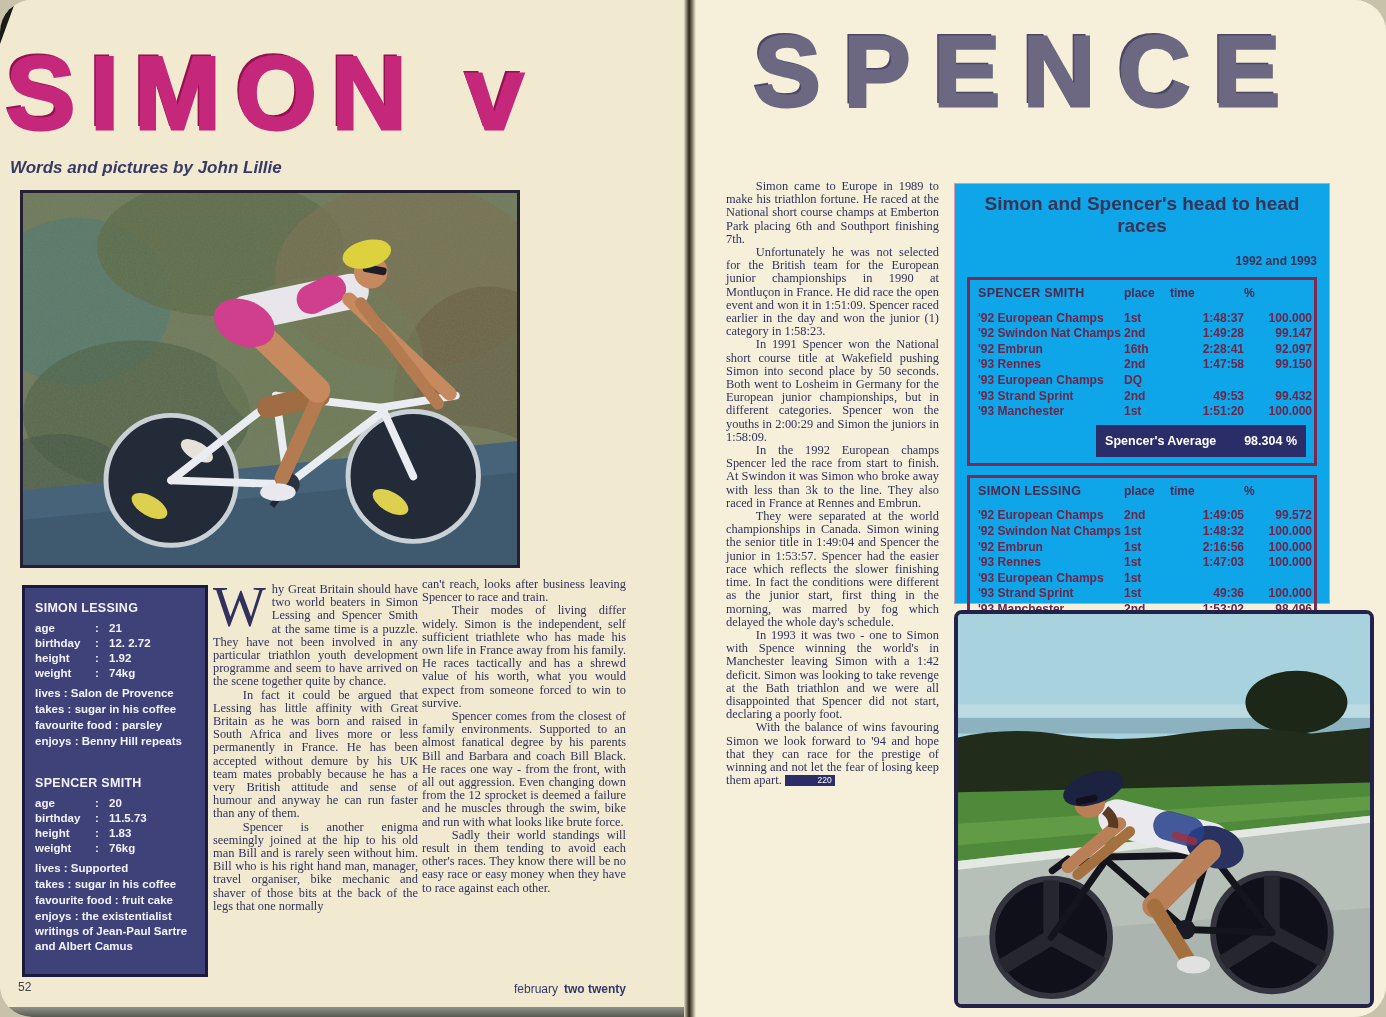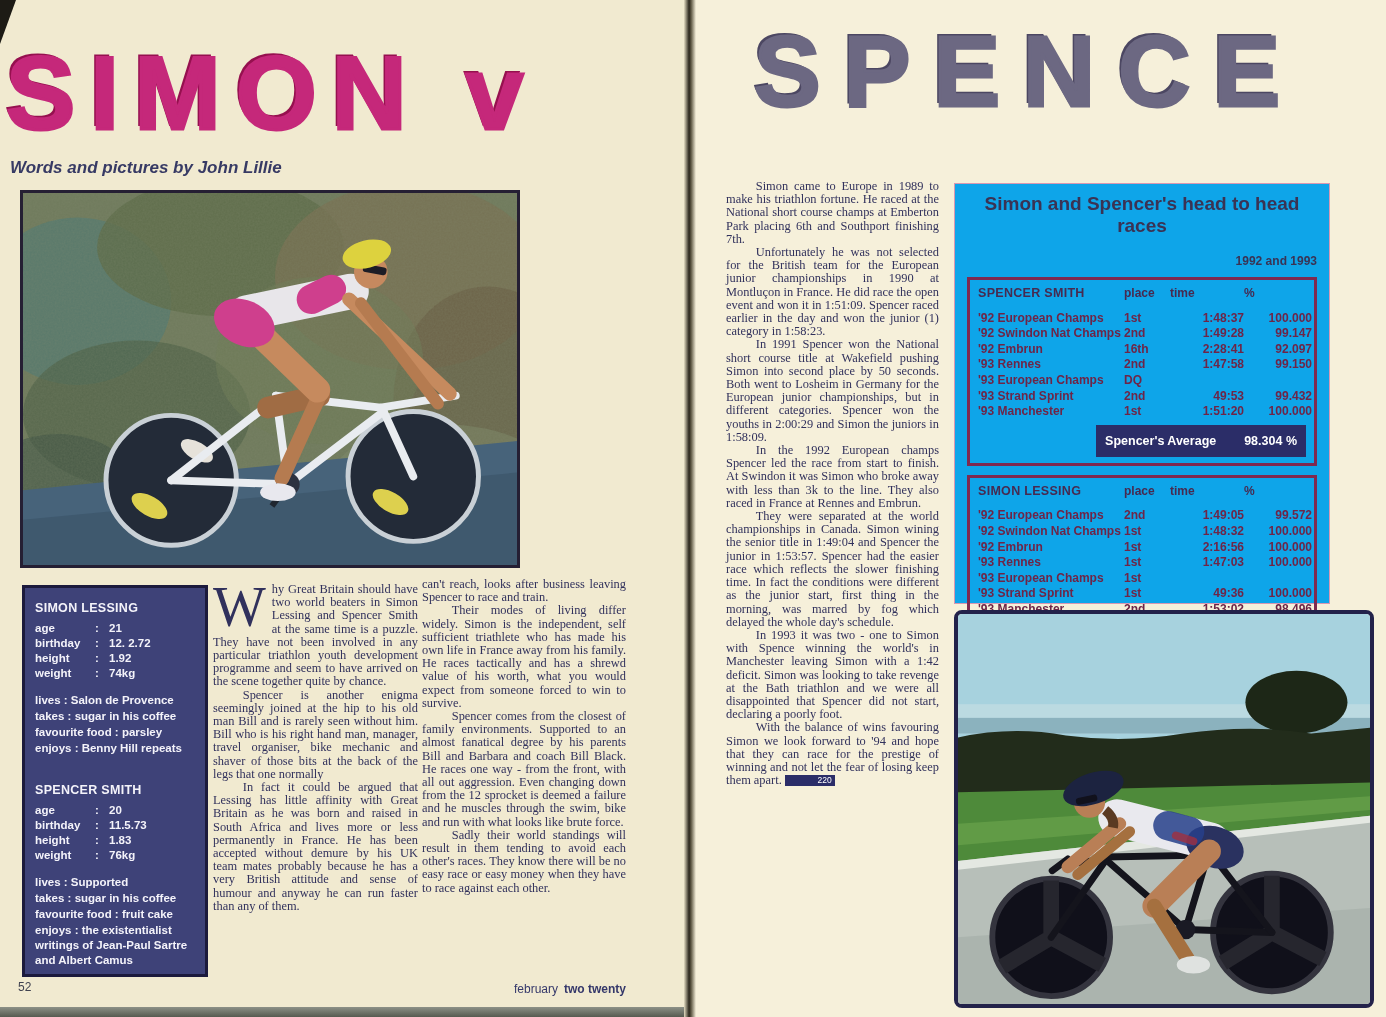--- a/index.html
+++ b/index.html
@@ -1,17 +1,17 @@
 <!DOCTYPE html>
 <html><head>
 <meta charset="utf-8">
 <style>
   * { margin:0; padding:0; box-sizing:border-box; }
   body { font-family:"Liberation Sans", sans-serif; background:#c9c2ab; }
-  .spread { position:relative; width:1386px; height:1017px; overflow:hidden; background:#f1ead0; }
+  .spread { position:relative; width:1386px; height:1017px; overflow:hidden; background:#f1ead0;border-radius:32px; }
   .page { position:absolute; top:0; height:1017px; }
   .page-left  { left:0; width:686px; background:#f1ead0; }
   .page-right { left:696px; width:690px; background:#f6f0da; }
   .gutter { position:absolute; left:684px; top:0; width:12px; height:1017px;
             background:linear-gradient(90deg,#e4ddc2 0%,#2a261c 42%,#5a5440 58%,#f6f0da 100%); }
   .corner-artifact { position:absolute; left:0; top:0; width:16px; height:44px; background:#1d1b15;
             clip-path:polygon(0 0,100% 0,0 100%); }
   .bottom-strip { position:absolute; left:0; top:1007px; width:712px; height:10px;
             background:linear-gradient(#8d9187,#565a50); }
 
@@ -29,21 +29,21 @@
   .photo svg { display:block; width:100%; height:100%; }
   .photo-left { left:20px; top:190px; width:500px; height:378px; border:3px solid #251f33; }
   .photo-right { left:258px; top:610px; width:420px; height:398px; border:4px solid #23224a; border-radius:8px; }
 
   
   .statsbox { position:absolute; left:22px; top:585px; width:186px; height:392px;
               background:#3e4278; border:3px solid #1c1a3c; color:#f4f3fa;
               padding:13px 10px; font-weight:bold; font-size:11.5px; line-height:15px; }
   .stats-name { font-size:12.5px; letter-spacing:.3px; margin-bottom:5px; }
   .stats-row { display:grid; grid-template-columns:60px 14px 1fr; }
-  .stats-extra { margin-top:12px; }
+  .stats-extra { margin-top:5px; }
   .stats-extra div { margin-bottom:1px; }
   .stats-gap { height:26px; }
 
   
   .col { position:absolute; font-family:"Liberation Serif", serif; font-size:12.4px;
          line-height:13.2px; color:#31315c; text-align:justify; }
   .col p { text-indent:2.4em; }
   .col p.noindent { text-indent:0; }
   .col-l1 { left:213px; top:583px; width:205px; height:395px; }
   .col-l2 { left:422px; top:578px; width:204px; height:400px; }
@@ -201,22 +201,22 @@
           <div>lives : Supported</div>
           <div>takes : sugar in his coffee</div>
           <div>favourite food : fruit cake</div>
           <div>enjoys : the existentialist writings of Jean-Paul Sartre and Albert Camus</div>
         </div>
       </div>
     </div>
 
     <div class="col col-l1">
       <p class="noindent"><span class="dropcap">W</span><span>hy Great Britain should have two world beaters in Simon Lessing and Spencer Smith at the same time is a puzzle. They have not been involved in any particular triathlon youth development programme and seem to have arrived on the scene together quite by chance.</span></p>
+      <p>In fact it could be argued that Lessing has little affinity with Great Britain as he was born and raised in South Africa and lives more or less permanently in France. He has been accepted without demure by his UK team mates probably because he has a very British attitude and sense of humour and anyway he can run faster than any of them.</p>
       <p>Spencer is another enigma seemingly joined at the hip to his old man Bill and is rarely seen without him. Bill who is his right hand man, manager, travel organiser, bike mechanic and shaver of those bits at the back of the legs that one normally</p>
-      <p>In fact it could be argued that Lessing has little affinity with Great Britain as he was born and raised in South Africa and lives more or less permanently in France. He has been accepted without demure by his UK team mates probably because he has a very British attitude and sense of humour and anyway he can run faster than any of them.</p>
     </div>
     <div class="col col-l2">
       <p class="noindent">can't reach, looks after business leaving Spencer to race and train.</p>
       <p>Their modes of living differ widely. Simon is the independent, self sufficient triathlete who has made his own life in France away from his family. He races tactically and has a shrewd value of his worth, what you would expect from someone forced to win to survive.</p>
       <p>Spencer comes from the closest of family environments. Supported to an almost fanatical degree by his parents Bill and Barbara and coach Bill Black. He races one way - from the front, with all out aggression. Even changing down from the 12 sprocket is deemed a failure and he muscles through the swim, bike and run with what looks like brute force.</p>
       <p>Sadly their world standings will result in them tending to avoid each other's races. They know there will be no easy race or easy money when they have to race against each other.</p>
     </div>
 
     <div class="pagenum">52</div>
     <div class="footer">

